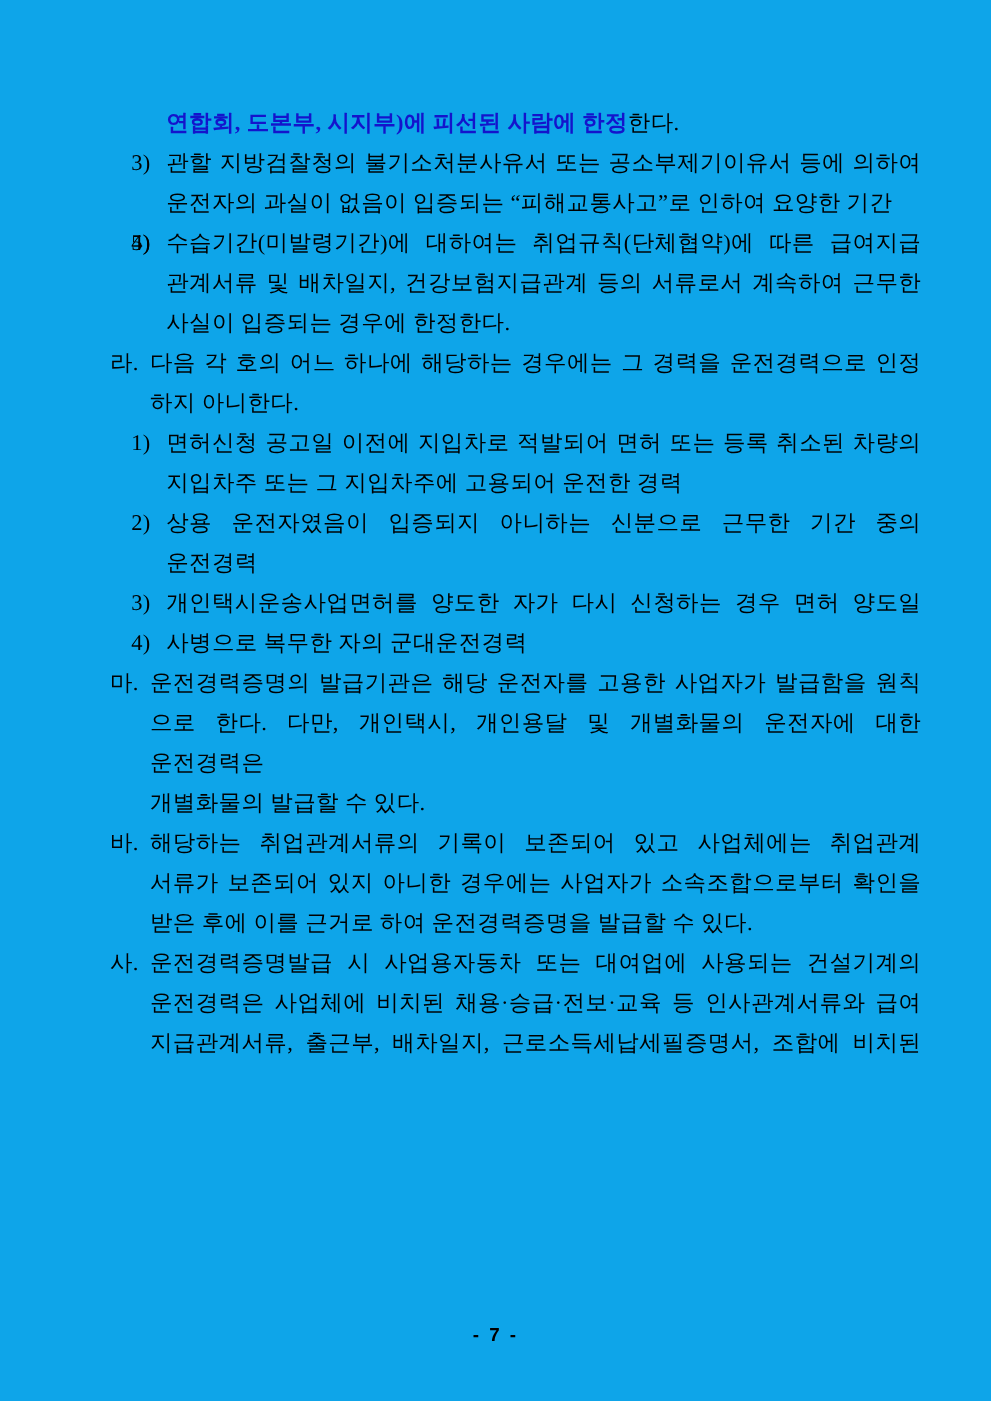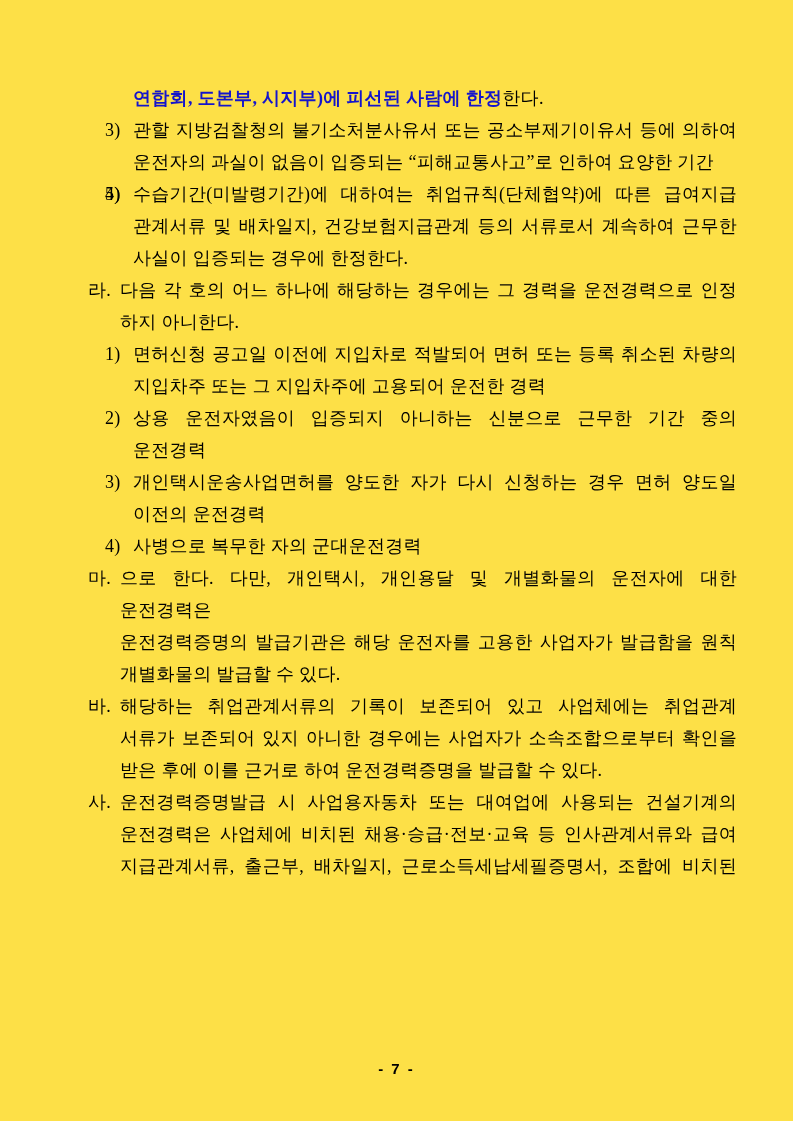--- a/index.html
+++ b/index.html
@@ -4,21 +4,21 @@
 <style>
   html, body {
     margin: 0;
     padding: 0;
     background: #ffffff;
   }
   .page {
     position: relative;
     width: 793px;
     height: 1121px;
-    background: #fde047;
+    background: #0ea5e9;
     overflow: hidden;
     font-family: "Liberation Serif", "DejaVu Serif", serif;
     color: #000000;
     font-size: 18px;
   }
   .doc-body {
     position: absolute;
     top: 82px;
     left: 0;
     right: 0;
@@ -103,34 +103,33 @@
       <div class="para level-1">
         <span class="marker">2)</span>
         <div class="lines">
           <div class="line last">상용 운전자였음이 입증되지 아니하는 신분으로 근무한 기간 중의 운전경력</div>
         </div>
       </div>
       <div class="para level-1">
         <span class="marker">3)</span>
         <div class="lines">
           <div class="line">개인택시운송사업면허를 양도한 자가 다시 신청하는 경우 면허 양도일</div>
-          <div class="line last">이전의 운전경력</div>
         </div>
       </div>
       <div class="para level-1">
         <span class="marker">4)</span>
         <div class="lines">
           <div class="line last">사병으로 복무한 자의 군대운전경력</div>
         </div>
       </div>
       <div class="para level-0">
         <span class="marker">마.</span>
         <div class="lines">
+          <div class="line">운전경력증명의 발급기관은 해당 운전자를 고용한 사업자가 발급함을 원칙</div>
           <div class="line">으로 한다. 다만, 개인택시, 개인용달 및 개별화물의 운전자에 대한 운전경력은</div>
-          <div class="line">운전경력증명의 발급기관은 해당 운전자를 고용한 사업자가 발급함을 원칙</div>
           <div class="line last">개별화물의 발급할 수 있다.</div>
         </div>
       </div>
       <div class="para level-0">
         <span class="marker">바.</span>
         <div class="lines">
           <div class="line">해당하는 취업관계서류의 기록이 보존되어 있고 사업체에는 취업관계</div>
           <div class="line">서류가 보존되어 있지 아니한 경우에는 사업자가 소속조합으로부터 확인을</div>
           <div class="line last">받은 후에 이를 근거로 하여 운전경력증명을 발급할 수 있다.</div>
         </div>

